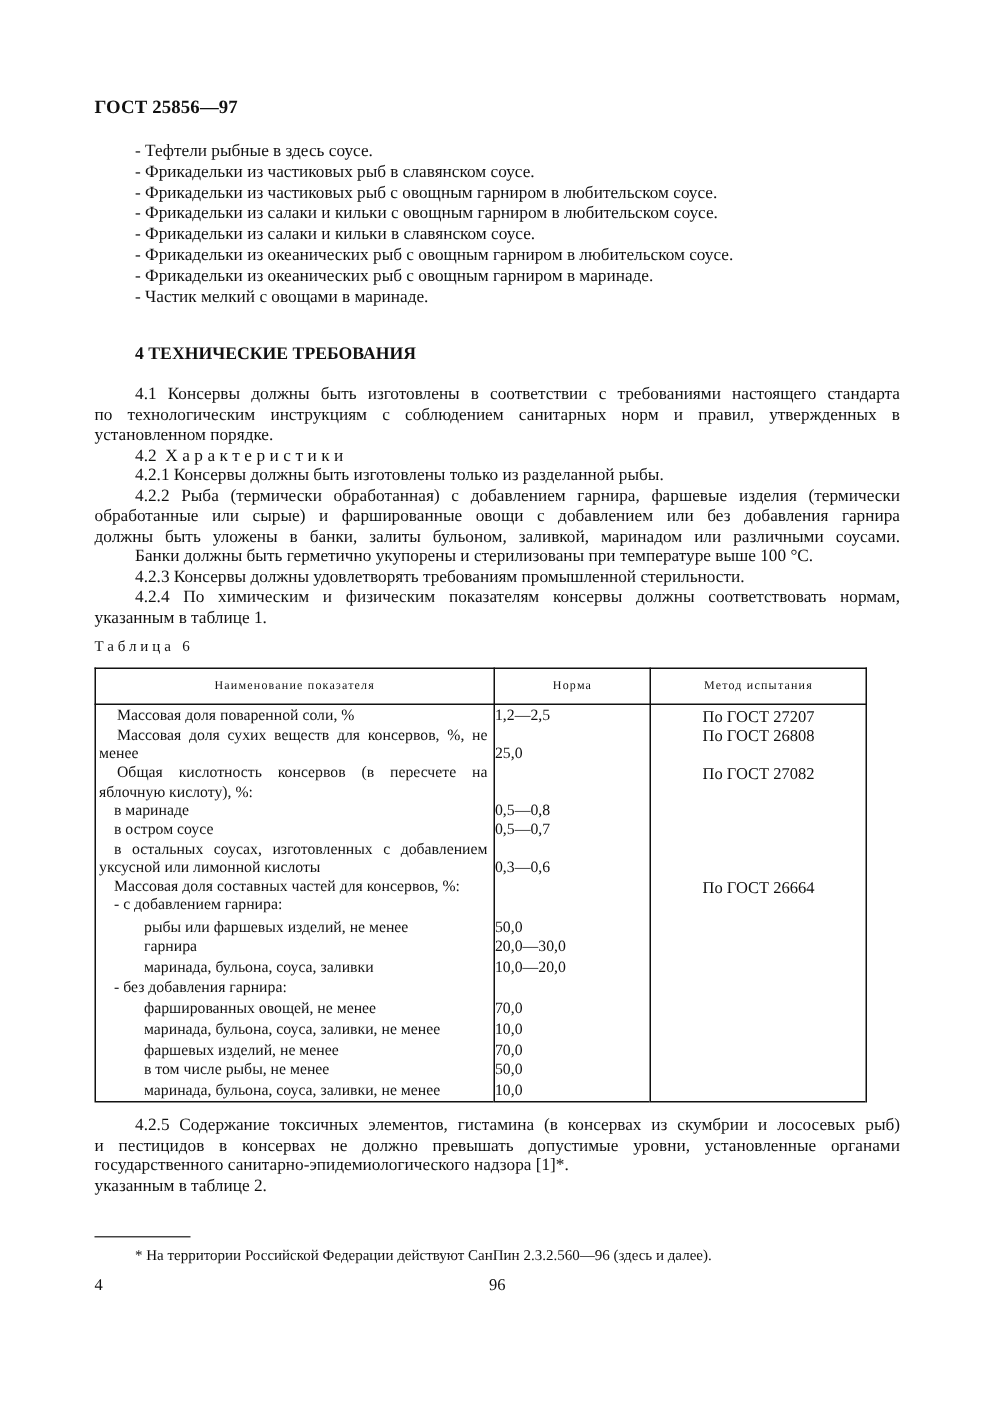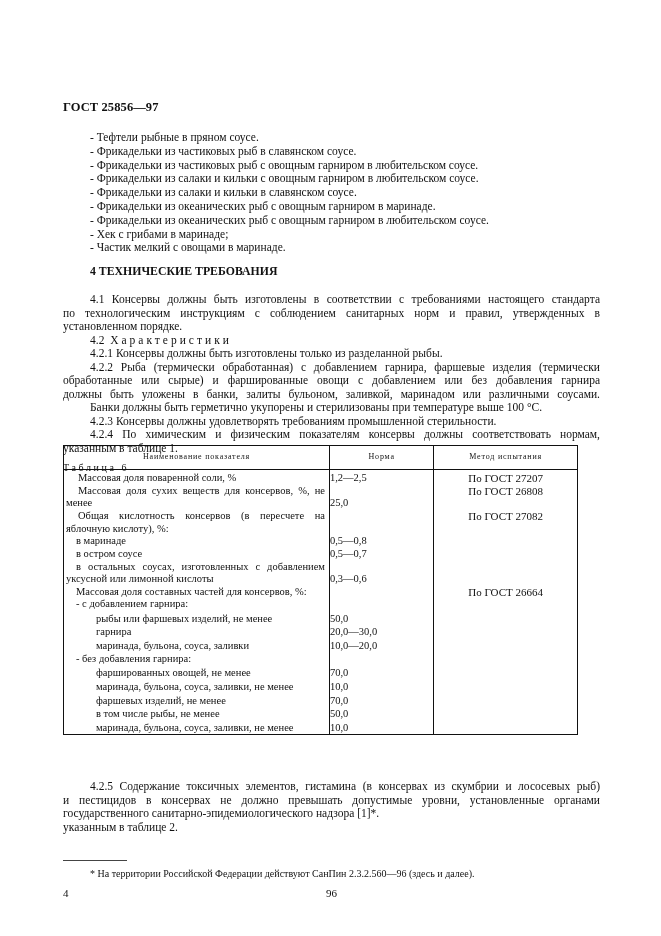--- a/index.html
+++ b/index.html
@@ -1,18 +1,18 @@
 <!DOCTYPE html>
 <html><head>
 <meta charset="utf-8">
 <style>
   html, body { margin:0; padding:0; background:#fff; }
   body { width:661px; height:936px; position:relative; overflow:hidden;
          font-family:"Liberation Serif", "DejaVu Serif", serif; color:#111; }
-  .abs { position:absolute;margin-top:36px; }
+  .abs { position:absolute; }
   .hdr { left:63px; top:64px; font-size:12.5px; font-weight:bold; letter-spacing:0.1px; }
   .list { left:90px; top:95px; font-size:11.5px; line-height:13.8px; }
   .list div { white-space:nowrap; }
   .sec { left:90px; top:228px; font-size:11.8px; font-weight:bold; }
   .para { left:63px; width:537px; font-size:11.5px; line-height:13.5px; text-align:justify; }
   .line { white-space:nowrap; }
   .spaced { letter-spacing:3px; }
   .tcap { left:63px; top:426px; font-size:10px; letter-spacing:2.6px; }
   table.t1 { position:absolute; left:63px; top:445px; width:515px; border-collapse:collapse;
              font-size:10.5px; line-height:12.6px; }
@@ -32,28 +32,27 @@
   .fn { left:90px; top:832px; font-size:10px; }
   .pgl { left:63px; top:851px; font-size:11px; }
   .pgc { left:326px; top:851px; font-size:11px; }
 </style>
 </head>
 <body>
 
 <div class="abs hdr">ГОСТ 25856—97</div>
 
 <div class="abs list">
-  <div>- Тефтели рыбные в пряном соусе.</div>
+  <div>- Тефтели рыбные в здесь соусе.</div>
   <div>- Фрикадельки из частиковых рыб в славянском соусе.</div>
   <div>- Фрикадельки из частиковых рыб с овощным гарниром в любительском соусе.</div>
   <div>- Фрикадельки из салаки и кильки с овощным гарниром в любительском соусе.</div>
   <div>- Фрикадельки из салаки и кильки в славянском соусе.</div>
+  <div>- Фрикадельки из океанических рыб с овощным гарниром в любительском соусе.</div>
   <div>- Фрикадельки из океанических рыб с овощным гарниром в маринаде.</div>
-  <div>- Фрикадельки из океанических рыб с овощным гарниром в любительском соусе.</div>
-  <div>- Хек с грибами в маринаде;</div>
   <div>- Частик мелкий с овощами в маринаде.</div>
 </div>
 
 <div class="abs sec">4 ТЕХНИЧЕСКИЕ ТРЕБОВАНИЯ</div>
 
 <div class="abs para" style="top:257px;">
   <div class="line" style="padding-left:27px; text-align:justify; text-align-last:justify; white-space:normal;">4.1  Консервы должны быть изготовлены в соответствии с требованиями настоящего стандарта</div>
   <div class="line" style="text-align:justify; text-align-last:justify; white-space:normal;">по технологическим инструкциям с соблюдением санитарных норм и правил, утвержденных в</div>
   <div class="line">установленном порядке.</div>
   <div class="line" style="padding-left:27px;">

